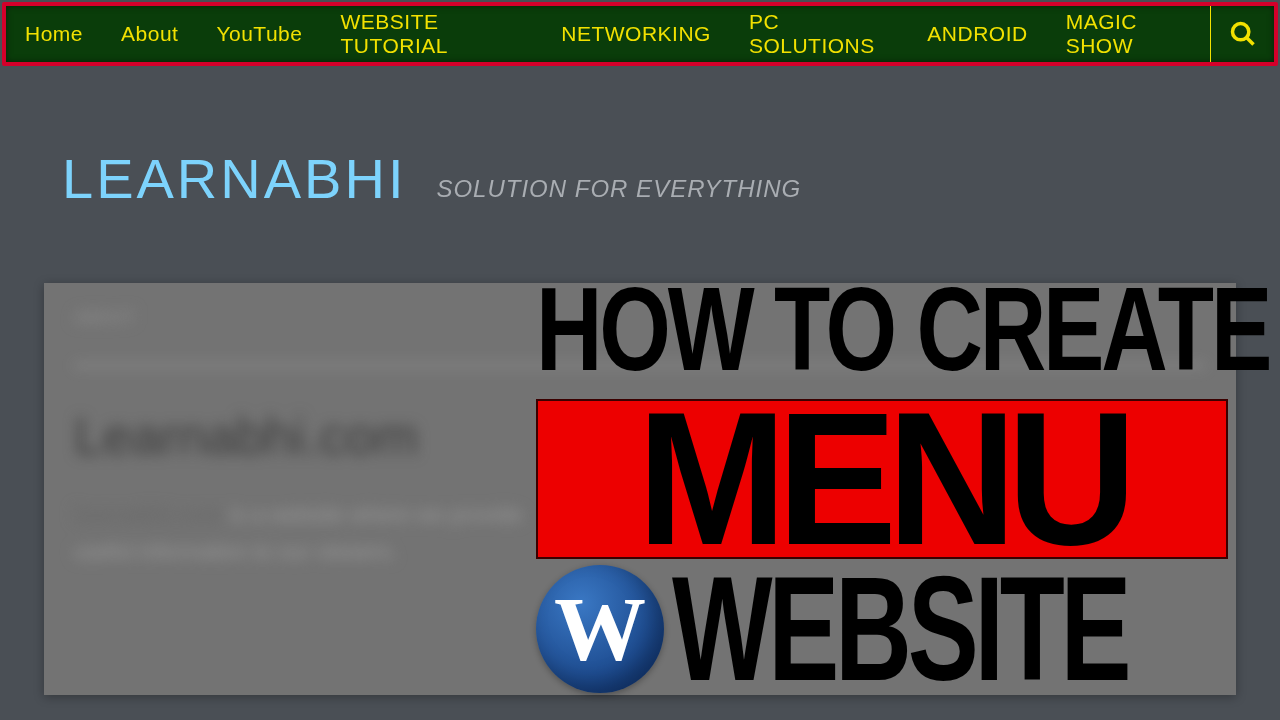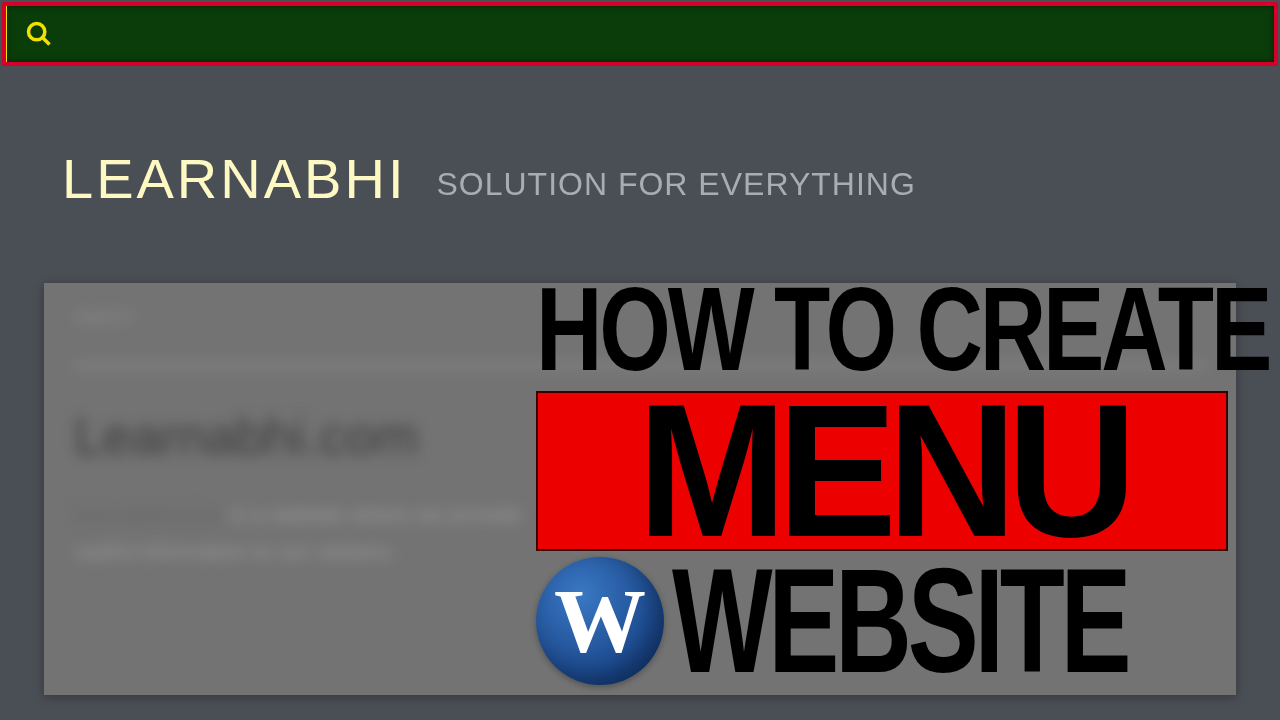--- a/index.html
+++ b/index.html
@@ -50,28 +50,29 @@
     }
 
     
     .header-area {
       display: flex;
       align-items: flex-end;
       padding: 78px 0 0 62px;
       gap: 30px;
     }
     .site-title {
-      color: #fef9c3;
+      color: #7dd3fc;
       font-size: 56px;
       font-weight: 300;
       letter-spacing: 3px;
     }
     .tagline {
       color: #a9adb2;
-      font-size: 32px;
+      font-size: 24px;
+      font-style: italic;
       font-weight: 300;
       letter-spacing: 1px;
       padding-bottom: 8px;
     }
 
     
     .content-panel {
       background: #737373;
       margin: 72px 44px 0 44px;
       height: 412px;
@@ -128,21 +129,21 @@
       letter-spacing: -4px;
       line-height: 0.85;
       margin-top: -4px;
       transform: scaleX(0.78);
       transform-origin: left;
       white-space: nowrap;
     }
     .thumb .line2-wrap {
       background: #ed0000;
       width: 692px;
-      margin-top: 12px;
+      margin-top: 20px;
       display: flex;
       justify-content: center;
       align-items: center;
       height: 160px;
       border: 2px solid #3a0000;
     }
     .thumb .line2 {
       font-family: "Arial Black", Arial, sans-serif;
       font-size: 180px;
       font-weight: 900;
@@ -182,20 +183,30 @@
       letter-spacing: -6px;
       line-height: 0.85;
       transform: scaleX(0.72);
       transform-origin: left;
     }
   </style>
 </head>
 <body>
 
 <div class="nav-outer">
+  <div class="nav-items">
+    <div class="nav-item">Home</div>
+    <div class="nav-item">About</div>
+    <div class="nav-item">YouTube</div>
+    <div class="nav-item">WEBSITE TUTORIAL</div>
+    <div class="nav-item">NETWORKING</div>
+    <div class="nav-item">PC SOLUTIONS</div>
+    <div class="nav-item">ANDROID</div>
+    <div class="nav-item">MAGIC SHOW</div>
+  </div>
   <div class="nav-search">
     <svg width="28" height="28" viewBox="0 0 24 24" fill="none" stroke="#f2e100" stroke-width="3">
       <circle cx="10" cy="10" r="7"></circle>
       <line x1="21" y1="21" x2="15" y2="15"></line>
     </svg>
   </div>
 </div>
 
 <div class="header-area">
   <div class="site-title">LEARNABHI</div>

